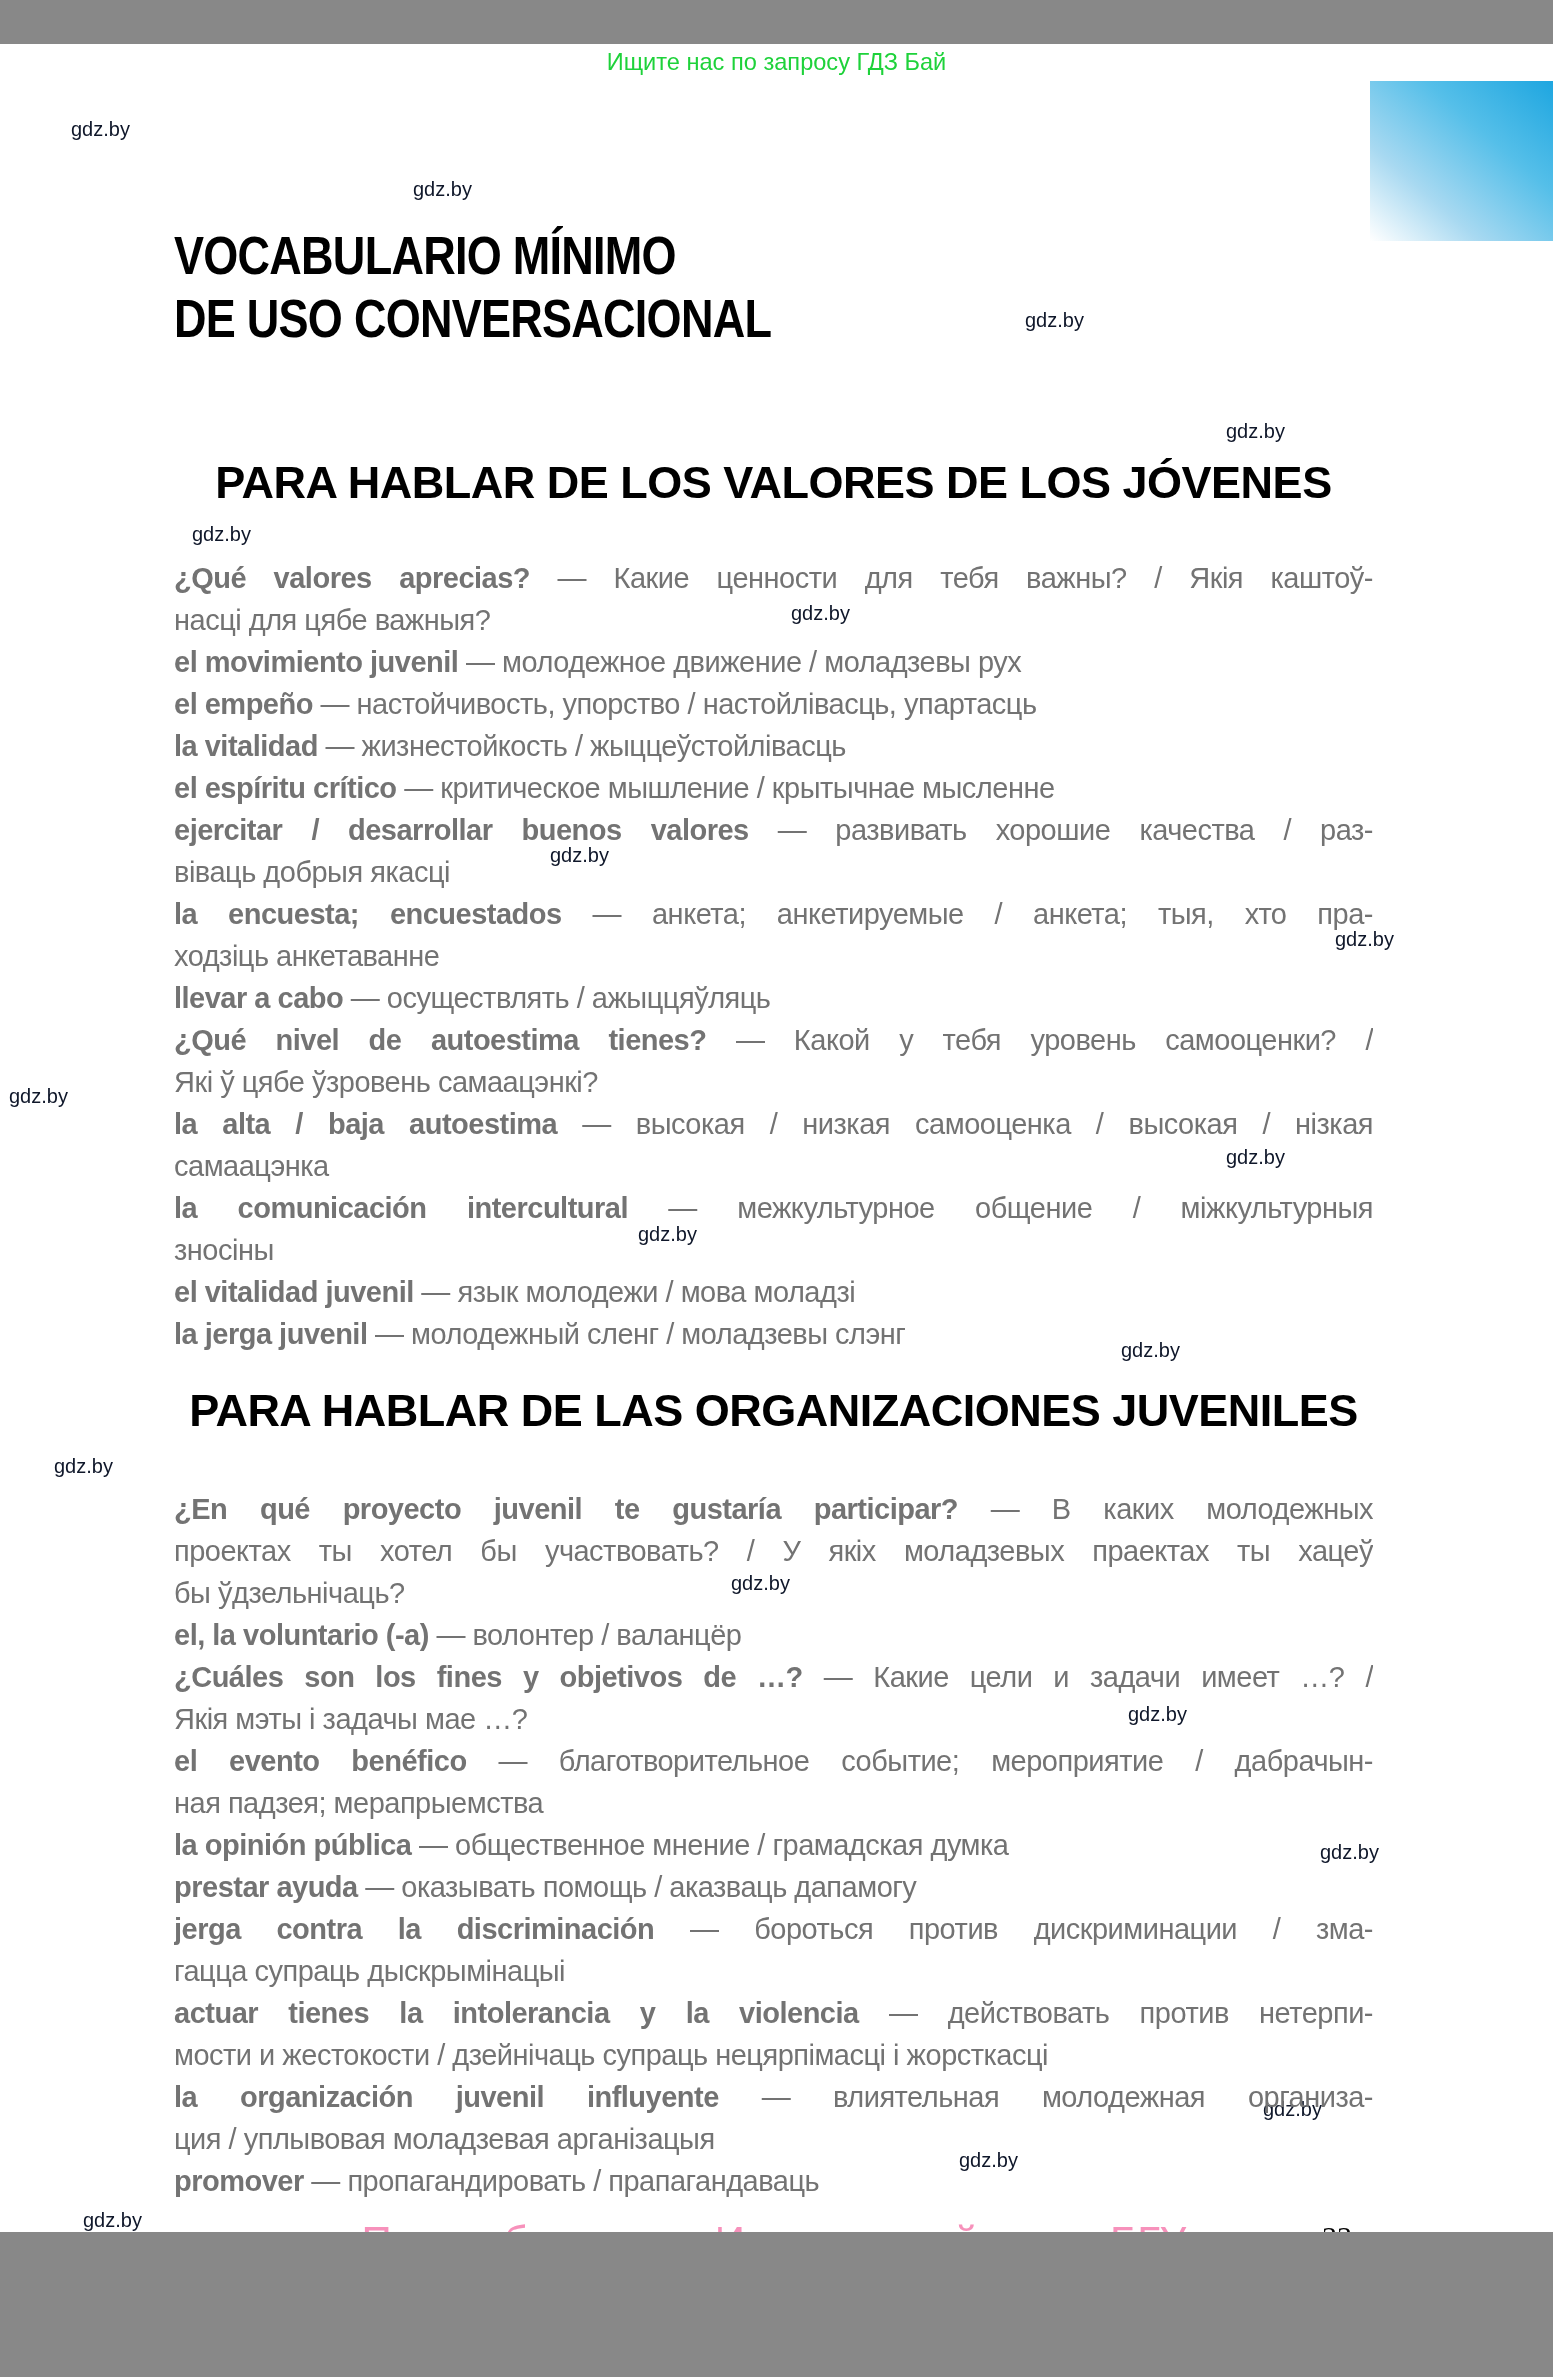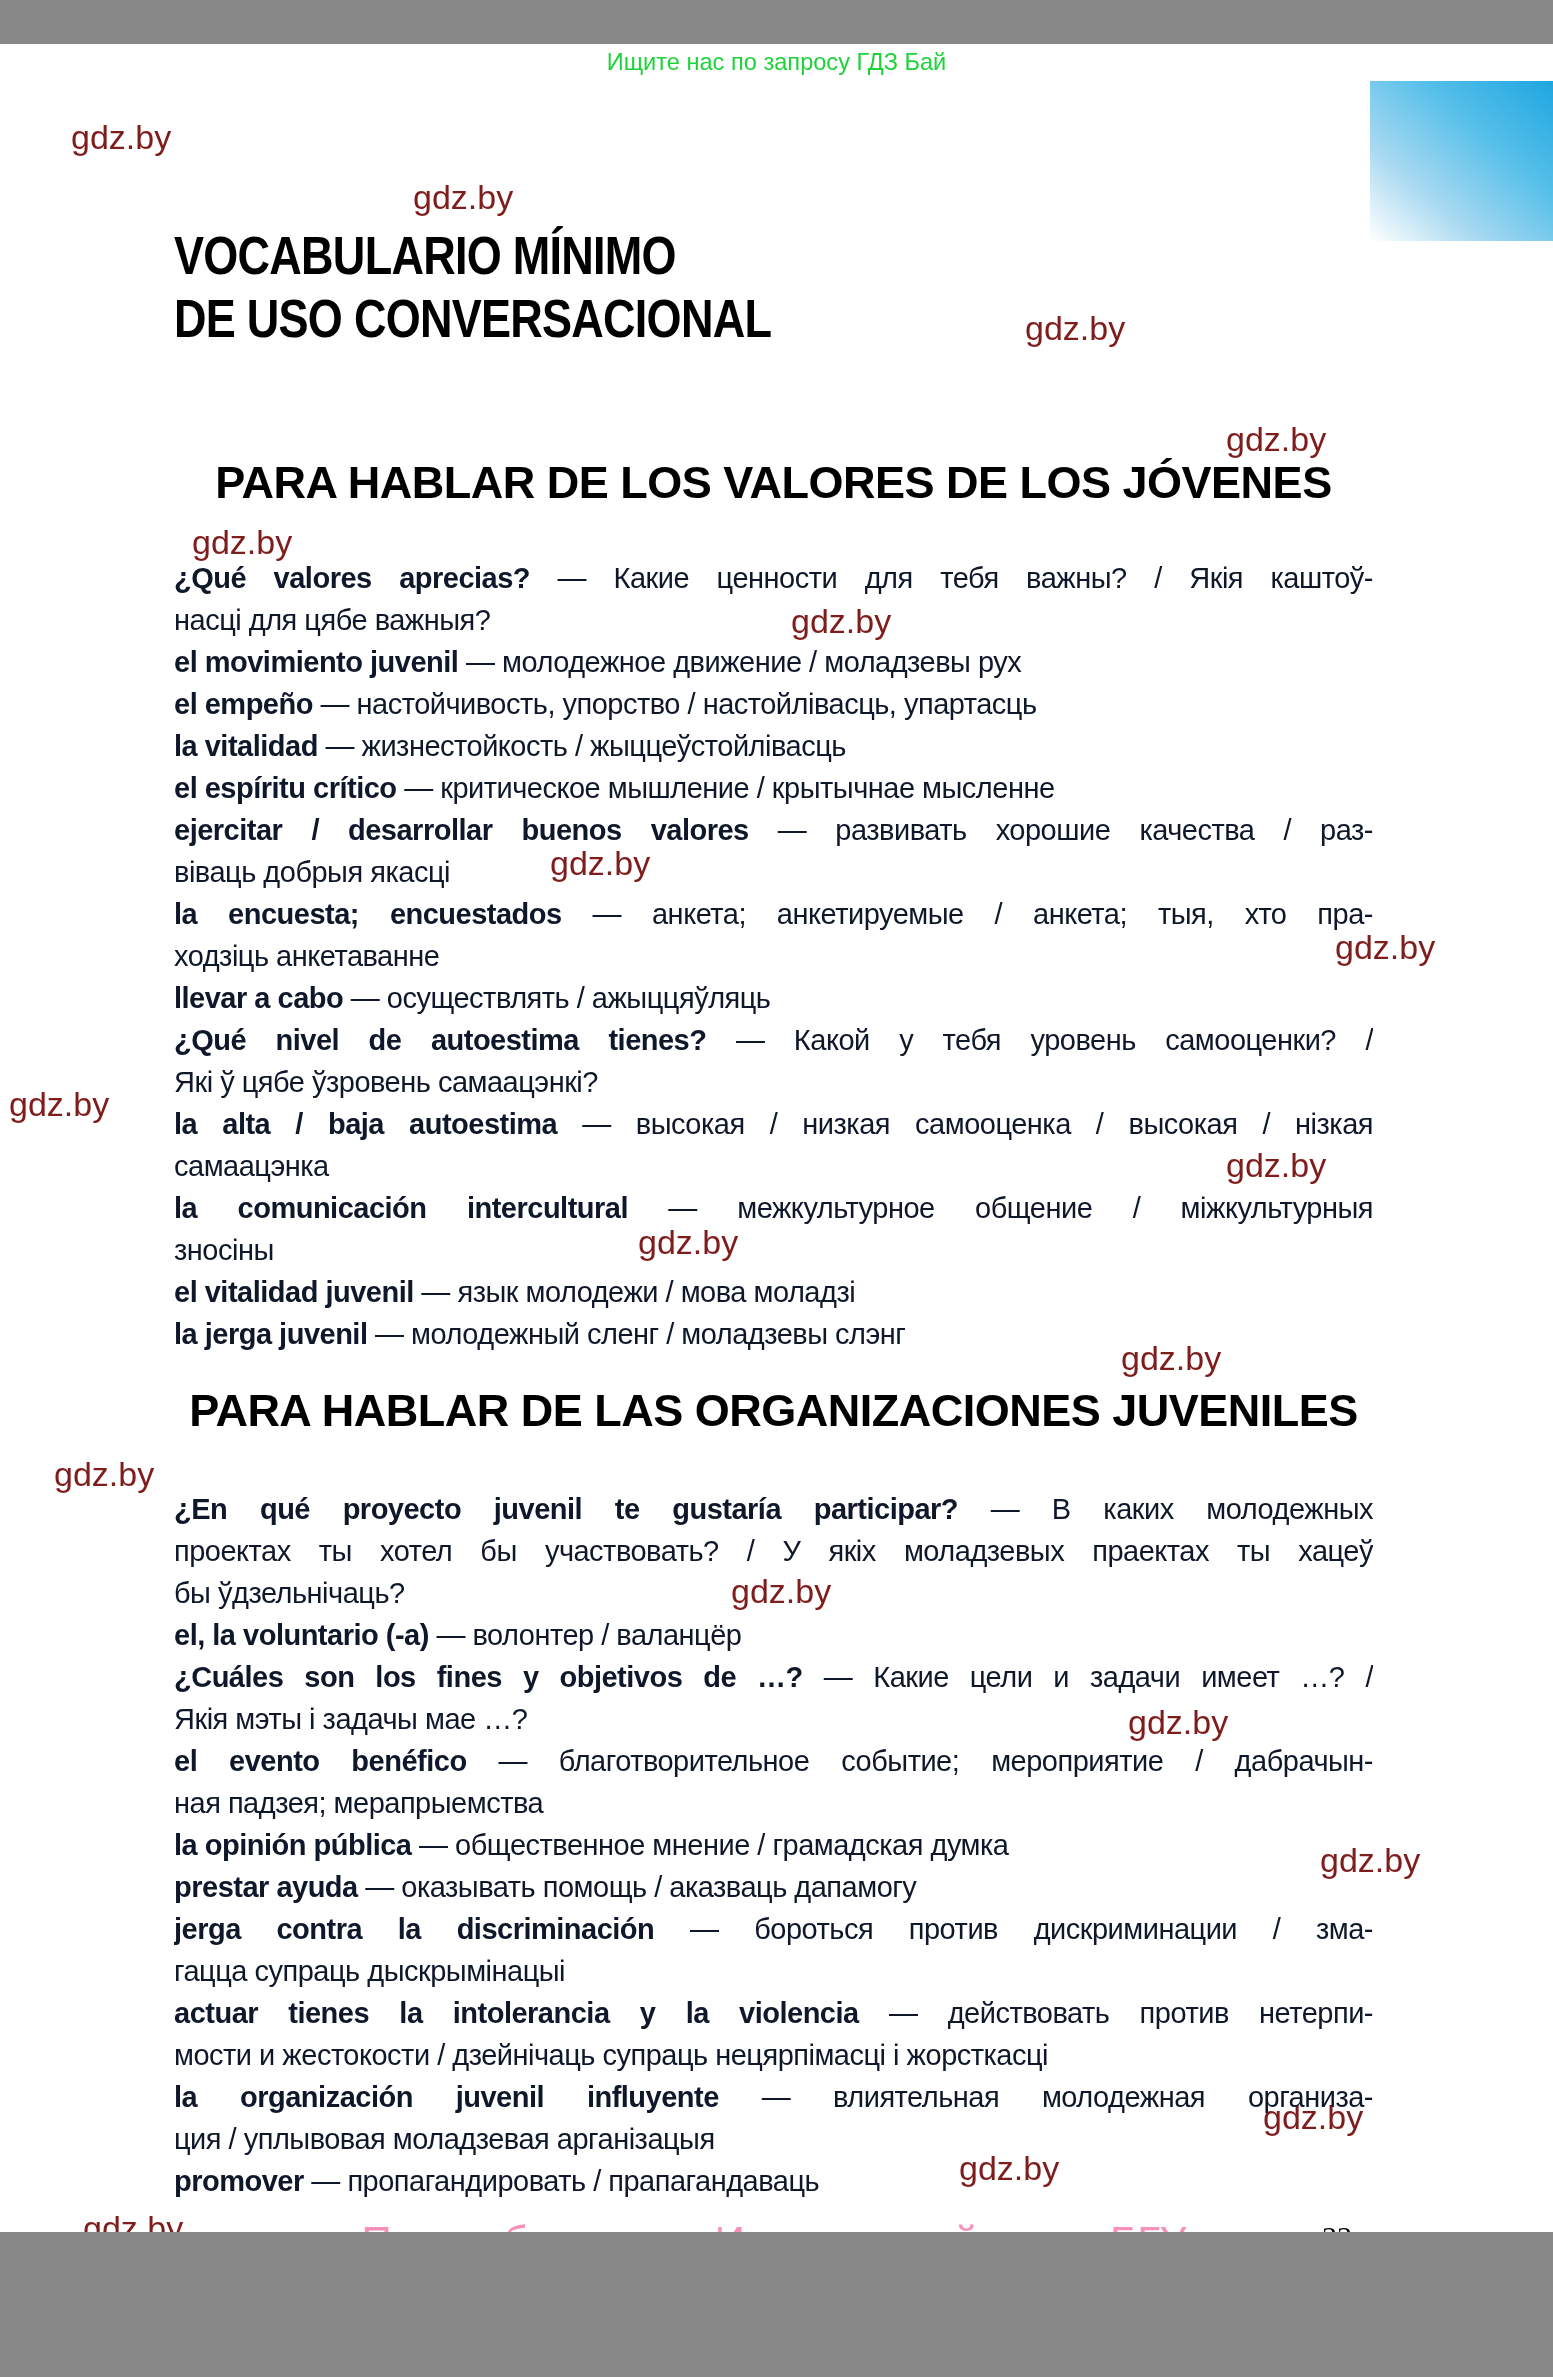--- a/index.html
+++ b/index.html
@@ -19,21 +19,21 @@
     color:#1ed23a;
   }
   
   .corner-square{
     position:absolute;right:0;top:37px;width:183px;height:160px;
     background:linear-gradient(to left bottom,#1ea6e0 0%,#55bfe9 35%,#a8d9f1 70%,#ffffff 100%);
   }
   
   .wm{
     position:absolute;
-    font-size:34px;color:#7f1d1d;
+    font-size:20px;color:#0f172a;
     white-space:nowrap;
     text-align:right;
   }
   
   .title{
     position:absolute;left:174px;top:180px;
     font-size:53px;font-weight:bold;line-height:63px;
     letter-spacing:-0.9px;
     transform:scaleX(0.85);transform-origin:left top;
     color:#000;white-space:nowrap;
@@ -44,21 +44,21 @@
     text-align:center;
     font-size:45px;font-weight:bold;
     letter-spacing:-0.5px;
     color:#000;white-space:nowrap;
   }
   #h-sec0{top:413px;}
   #h-sec1{top:1341px;}
   
   .vocab-lines{
     position:absolute;left:174px;width:1199px;
-    font-size:29px;letter-spacing:-0.5px;color:#0f172a;
+    font-size:29px;letter-spacing:-0.5px;color:#737373;
   }
   #sec0 .vocab-lines{top:513px;}
   #sec1 .vocab-lines{top:1444px;}
   .line{
     height:42px;line-height:42px;
     white-space:normal;overflow:hidden;
   }
   .line b{font-weight:bold;}
   .just{text-align:justify;text-align-last:justify;}
   

